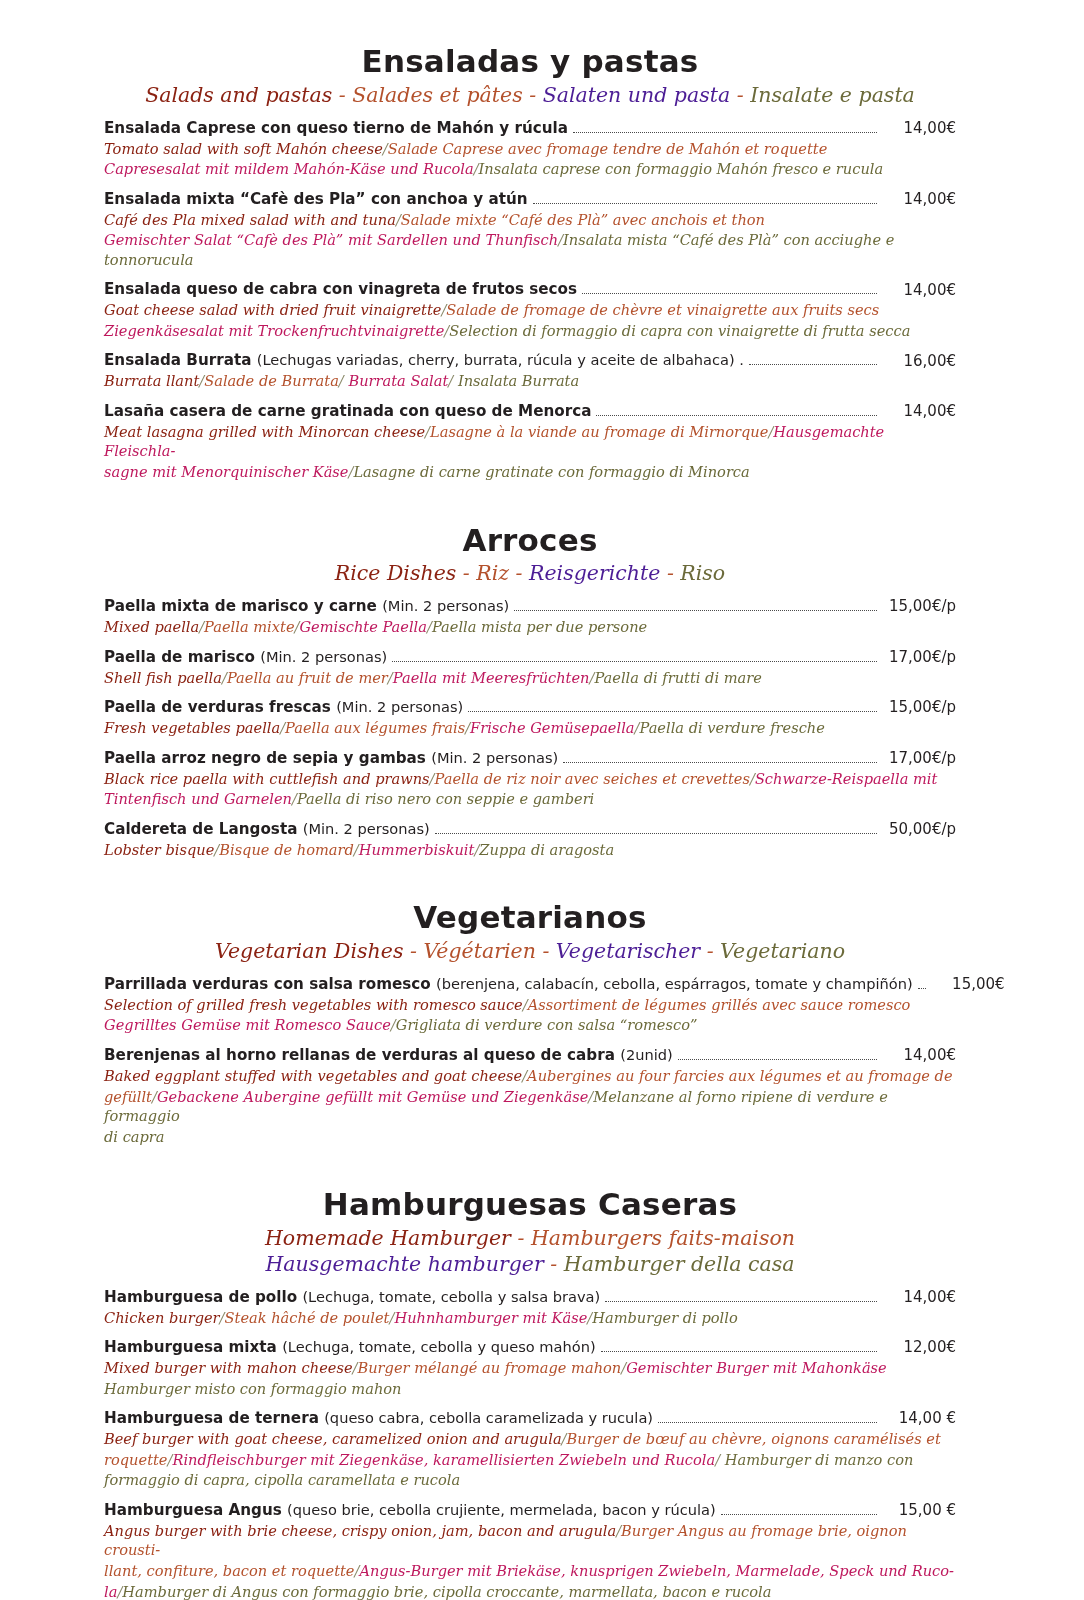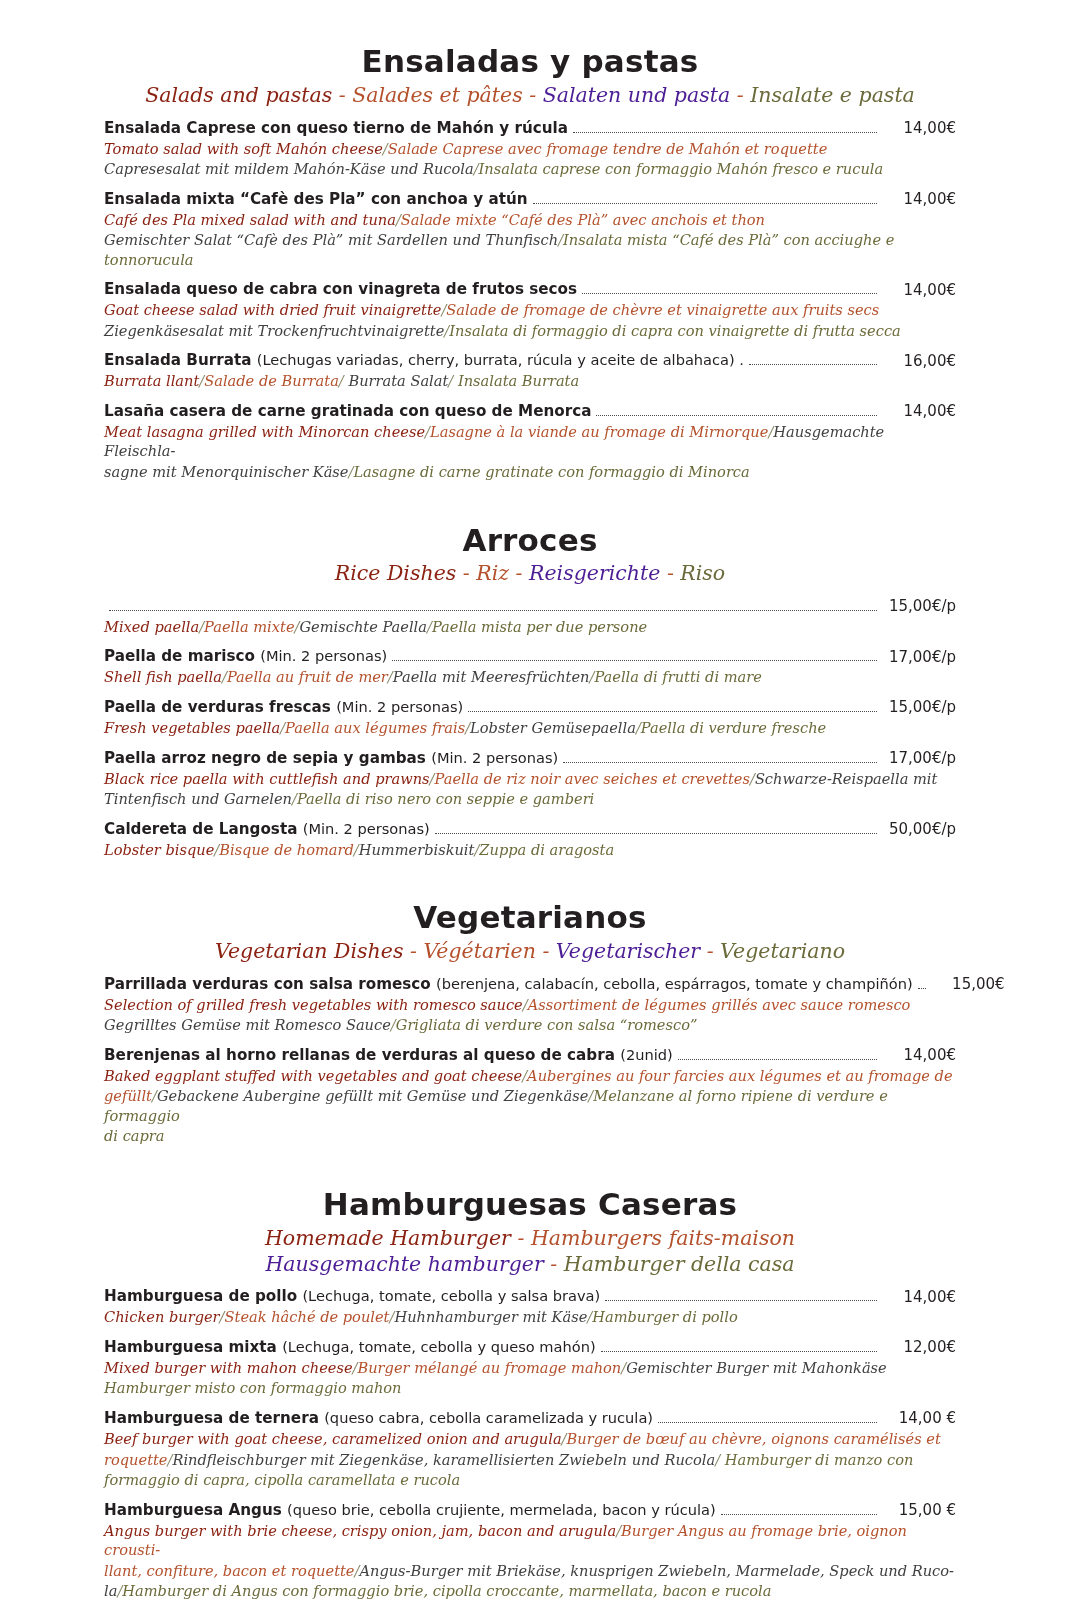--- a/index.html
+++ b/index.html
@@ -86,21 +86,21 @@
   .item-trans {
     font-family: "DejaVu Serif", serif;
     font-style: italic;
     font-size: 14.6px;
     line-height: 1.34;
     margin-top: 1px;
     max-width: 876px;
   }
   .t-en { color: #8b2212; }
   .t-fr { color: #b4512c; }
-  .t-de { color: #404040; }
+  .t-de { color: #be185d; }
   .t-it { color: #6b6a3a; }
   .slash { color: #8a8a6a; }
 
   .gap-lg { height: 30px; }
 </style>
 </head>
 <body>
 
 <div class="page">
   <div id="sections-root">
@@ -125,21 +125,21 @@
           <div class="item-trans"><span class="t-en">Café des Pla mixed salad with and tuna</span><span class="slash">/</span><span class="t-fr">Salade mixte “Café des Plà” avec anchois et thon</span></div>
           <div class="item-trans"><span class="t-de">Gemischter Salat “Cafè des Plà” mit Sardellen und Thunfisch</span><span class="slash">/</span><span class="t-it">Insalata mista “Café des Plà” con acciughe e tonnorucula</span></div>
         </div>
         <div class="item">
           <div class="item-line">
             <span class="item-name">Ensalada queso de cabra con vinagreta de frutos secos</span>
             <span class="dots"></span>
             <span class="item-price">14,00€</span>
           </div>
           <div class="item-trans"><span class="t-en">Goat cheese salad with dried fruit vinaigrette</span><span class="slash">/</span><span class="t-fr">Salade de fromage de chèvre et vinaigrette aux fruits secs</span></div>
-          <div class="item-trans"><span class="t-de">Ziegenkäsesalat mit Trockenfruchtvinaigrette</span><span class="slash">/</span><span class="t-it">Insalata di formaggio di capra con vinaigrette di frutta secca</span></div>
+          <div class="item-trans"><span class="t-de">Ziegenkäsesalat mit Trockenfruchtvinaigrette</span><span class="slash">/</span><span class="t-it">Selection di formaggio di capra con vinaigrette di frutta secca</span></div>
         </div>
         <div class="item">
           <div class="item-line">
             <span class="item-name">Ensalada Burrata <span class="normal">(Lechugas variadas, cherry, burrata, rúcula y aceite de albahaca) .</span></span>
             <span class="dots"></span>
             <span class="item-price">16,00€</span>
           </div>
           <div class="item-trans"><span class="t-en">Burrata llant</span><span class="slash">/</span><span class="t-fr">Salade de Burrata</span><span class="slash">/</span><span class="t-de"> Burrata Salat</span><span class="slash">/</span><span class="t-it"> Insalata Burrata</span></div>
         </div>
         <div class="item">
@@ -151,40 +151,41 @@
           <div class="item-trans"><span class="t-en">Meat lasagna grilled with Minorcan cheese</span><span class="slash">/</span><span class="t-fr">Lasagne à la viande au fromage di Mirnorque</span><span class="slash">/</span><span class="t-de">Hausgemachte Fleischla-</span></div>
           <div class="item-trans"><span class="t-de">sagne mit Menorquinischer Käse</span><span class="slash">/</span><span class="t-it">Lasagne di carne gratinate con formaggio di Minorca</span></div>
         </div>
       </div>
       <div class="gap-lg"></div>
       <div class="section">
         <div class="section-title">Arroces</div>
         <div class="section-sub"><span class="s-en">Rice Dishes</span><span class="sep"> - </span><span class="s-fr">Riz</span><span class="sep"> - </span><span class="s-de">Reisgerichte</span><span class="sep"> - </span><span class="s-it">Riso</span></div>
         <div class="item">
           <div class="item-line">
+            <span class="item-name">Paella mixta de marisco y carne <span class="normal">(Min. 2 personas)</span></span>
             <span class="dots"></span>
             <span class="item-price">15,00€/p</span>
           </div>
           <div class="item-trans"><span class="t-en">Mixed paella</span><span class="slash">/</span><span class="t-fr">Paella mixte</span><span class="slash">/</span><span class="t-de">Gemischte Paella</span><span class="slash">/</span><span class="t-it">Paella mista per due persone</span></div>
         </div>
         <div class="item">
           <div class="item-line">
             <span class="item-name">Paella de marisco <span class="normal">(Min. 2 personas)</span></span>
             <span class="dots"></span>
             <span class="item-price">17,00€/p</span>
           </div>
           <div class="item-trans"><span class="t-en">Shell fish paella</span><span class="slash">/</span><span class="t-fr">Paella au fruit de mer</span><span class="slash">/</span><span class="t-de">Paella mit Meeresfrüchten</span><span class="slash">/</span><span class="t-it">Paella di frutti di mare</span></div>
         </div>
         <div class="item">
           <div class="item-line">
             <span class="item-name">Paella de verduras frescas <span class="normal">(Min. 2 personas)</span></span>
             <span class="dots"></span>
             <span class="item-price">15,00€/p</span>
           </div>
-          <div class="item-trans"><span class="t-en">Fresh vegetables paella</span><span class="slash">/</span><span class="t-fr">Paella aux légumes frais</span><span class="slash">/</span><span class="t-de">Lobster Gemüsepaella</span><span class="slash">/</span><span class="t-it">Paella di verdure fresche</span></div>
+          <div class="item-trans"><span class="t-en">Fresh vegetables paella</span><span class="slash">/</span><span class="t-fr">Paella aux légumes frais</span><span class="slash">/</span><span class="t-de">Frische Gemüsepaella</span><span class="slash">/</span><span class="t-it">Paella di verdure fresche</span></div>
         </div>
         <div class="item">
           <div class="item-line">
             <span class="item-name">Paella arroz negro de sepia y gambas <span class="normal">(Min. 2 personas)</span></span>
             <span class="dots"></span>
             <span class="item-price">17,00€/p</span>
           </div>
           <div class="item-trans"><span class="t-en">Black rice paella with cuttlefish and prawns</span><span class="slash">/</span><span class="t-fr">Paella de riz noir avec seiches et crevettes</span><span class="slash">/</span><span class="t-de">Schwarze-Reispaella mit</span></div>
           <div class="item-trans"><span class="t-de">Tintenfisch und Garnelen</span><span class="slash">/</span><span class="t-it">Paella di riso nero con seppie e gamberi</span></div>
         </div>

